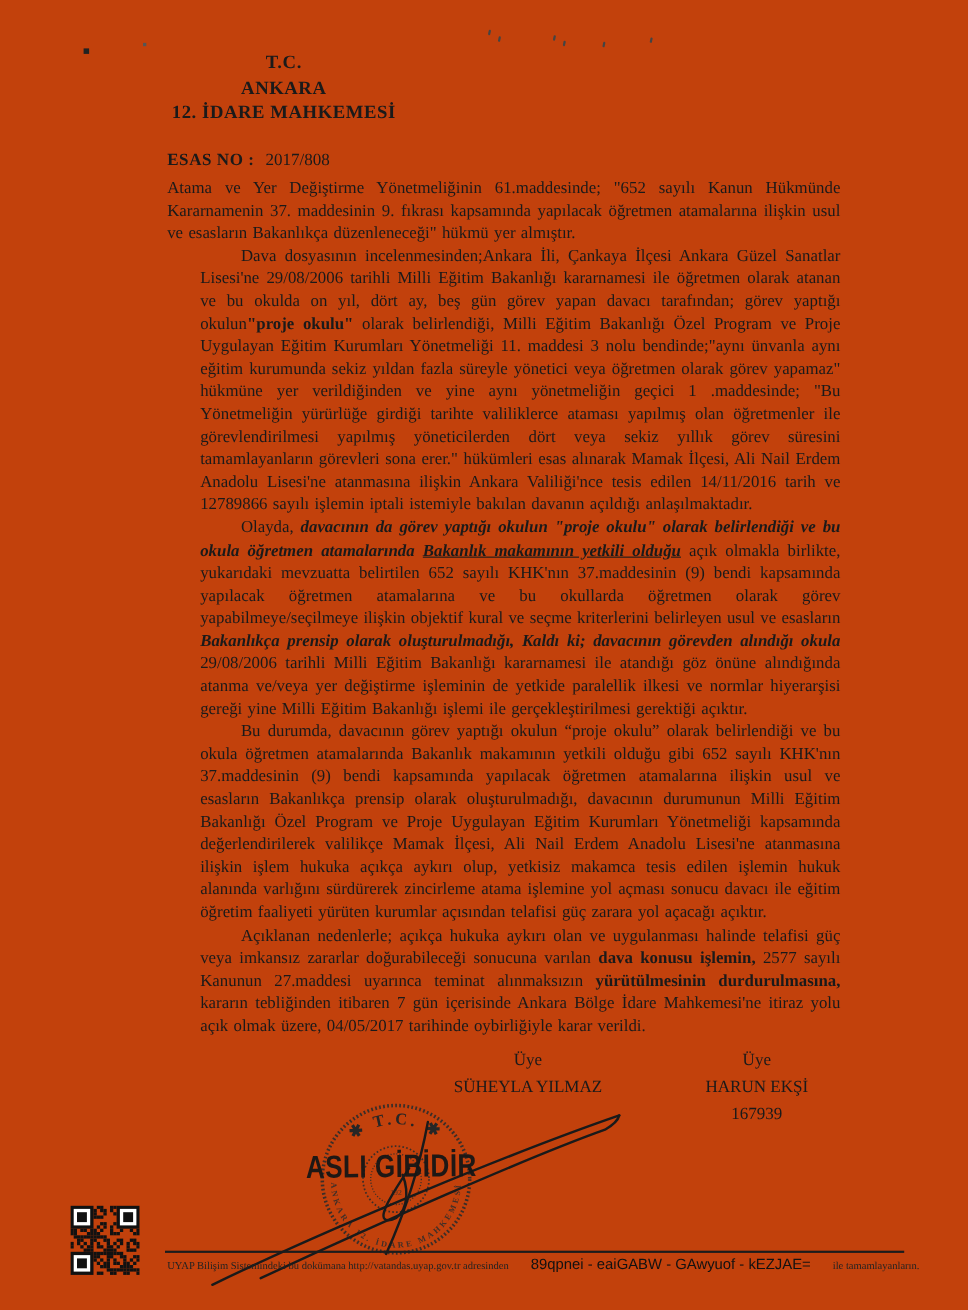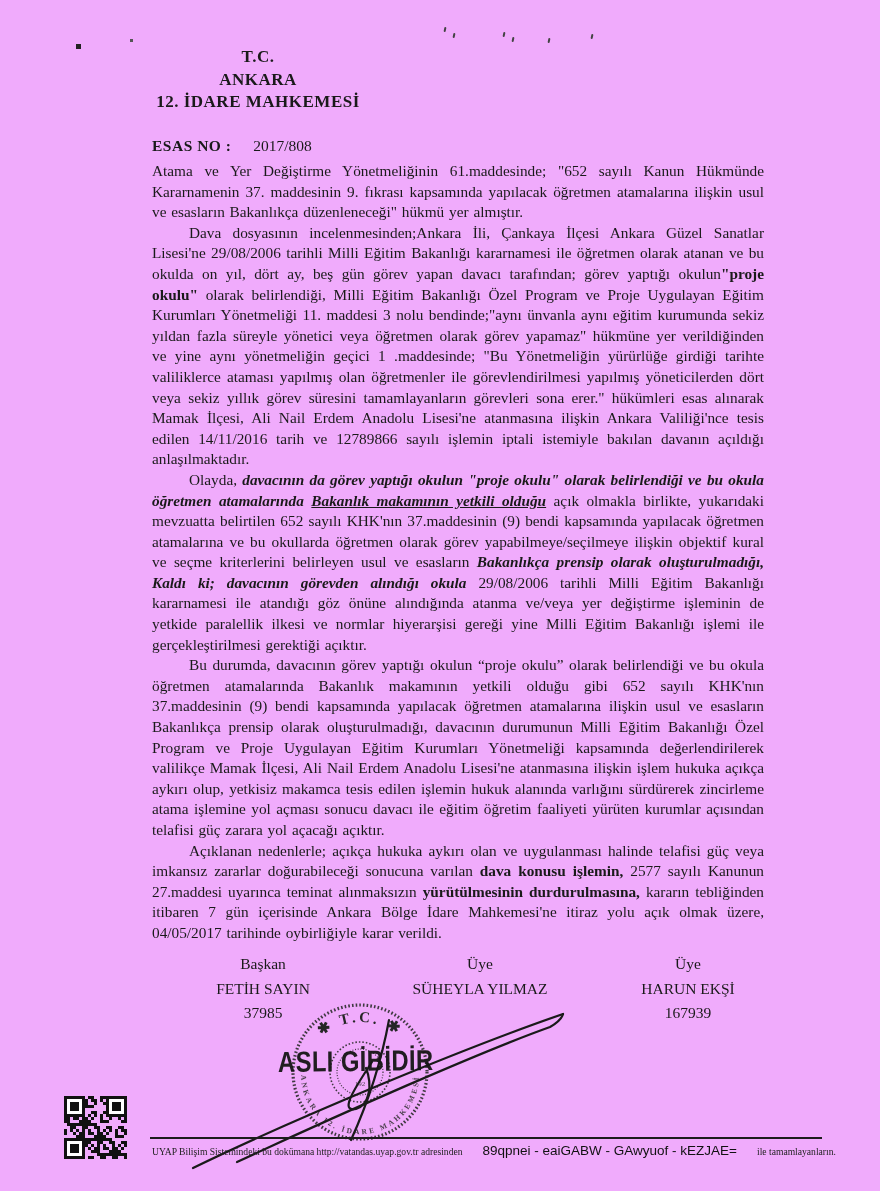--- a/index.html
+++ b/index.html
@@ -1,41 +1,41 @@
 <!DOCTYPE html>
 <html lang="tr"><head>
 <meta charset="utf-8">
 <style>
   html,body{margin:0;padding:0;}
   body{background:#e8e8e8;}
   .page{
     position:relative;
     width:880px;height:1191px;
-    background:#f0abfc;
+    background:#c2410c;
     overflow:hidden;
     font-family:"Liberation Serif","DejaVu Serif",serif;
     color:#1a1a1a;
   }
   
   .court-header{
     position:absolute;left:148px;top:46px;width:220px;
     text-align:center;font-weight:bold;font-size:17px;line-height:22.5px;
     letter-spacing:.5px;
   }
   .esas-row{position:absolute;left:152px;top:137px;font-size:15.5px;}
   .esas-row .lbl{font-weight:bold;letter-spacing:.5px;text-align:center;}
-  .esas-row .val{font-weight:normal;margin-left:18px;}
+  .esas-row .val{font-weight:normal;margin-left:6px;}
   
   .doc-body{
     position:absolute;left:152px;top:161px;width:612px;
     font-size:15.3px;line-height:20.6px;text-align:justify;
     word-spacing:1px;
   }
   .doc-body p{margin:0;}
-  .doc-body p.ind{text-indent:37px;}
+  .doc-body p.ind{text-indent:37px;margin-left:30px;}
   
   .sig-col{position:absolute;text-align:center;font-size:15.5px;line-height:24.5px;}
   .sig-col.c1{left:178px;top:952px;width:170px;}
   .sig-col.c2{left:388px;top:952px;width:184px;}
   .sig-col.c3{left:598px;top:952px;width:180px;}
   
   .seal-svg{position:absolute;left:0;top:995px;width:880px;height:196px;pointer-events:none;}
   .certify{
     position:absolute;left:278px;top:1046px;
     font-family:"Liberation Sans","DejaVu Sans",sans-serif;
@@ -83,25 +83,20 @@
   </div>
 
   <div class="doc-body">
     <p><span>Atama ve Yer Değiştirme Yönetmeliğinin 61.maddesinde; "652 sayılı Kanun Hükmünde Kararnamenin 37. maddesinin 9. fıkrası kapsamında yapılacak öğretmen atamalarına ilişkin usul ve esasların Bakanlıkça düzenleneceği" hükmü yer almıştır.</span></p>
     <p class="ind"><span>Dava dosyasının incelenmesinden;Ankara İli, Çankaya İlçesi Ankara Güzel Sanatlar Lisesi'ne 29/08/2006 tarihli Milli Eğitim Bakanlığı kararnamesi ile öğretmen olarak atanan ve bu okulda on yıl, dört ay, beş gün görev yapan davacı tarafından; görev yaptığı okulun</span><span style="font-weight: bold;">"proje okulu"</span><span> olarak belirlendiği, Milli Eğitim Bakanlığı Özel Program ve Proje Uygulayan Eğitim Kurumları Yönetmeliği 11. maddesi 3 nolu bendinde;"aynı ünvanla aynı eğitim kurumunda sekiz yıldan fazla süreyle yönetici veya öğretmen olarak görev yapamaz" hükmüne yer verildiğinden ve yine aynı yönetmeliğin geçici 1 .maddesinde; "Bu Yönetmeliğin yürürlüğe girdiği tarihte valiliklerce ataması yapılmış olan öğretmenler ile görevlendirilmesi yapılmış yöneticilerden dört veya sekiz yıllık görev süresini tamamlayanların görevleri sona erer." hükümleri esas alınarak Mamak İlçesi, Ali Nail Erdem Anadolu Lisesi'ne atanmasına ilişkin Ankara Valiliği'nce tesis edilen 14/11/2016 tarih ve 12789866 sayılı işlemin iptali istemiyle bakılan davanın açıldığı anlaşılmaktadır.</span></p>
     <p class="ind"><span>Olayda, </span><span style="font-weight: bold; font-style: italic;">davacının da görev yaptığı okulun "proje okulu" olarak belirlendiği ve bu okula öğretmen atamalarında </span><span style="font-weight: bold; font-style: italic; text-decoration: underline;">Bakanlık makamının yetkili olduğu</span><span> açık olmakla birlikte, yukarıdaki mevzuatta belirtilen 652 sayılı KHK'nın 37.maddesinin (9) bendi kapsamında yapılacak öğretmen atamalarına ve bu okullarda öğretmen olarak görev yapabilmeye/seçilmeye ilişkin objektif kural ve seçme kriterlerini belirleyen usul ve esasların </span><span style="font-weight: bold; font-style: italic;">Bakanlıkça prensip olarak oluşturulmadığı, Kaldı ki; davacının görevden alındığı okula</span><span> 29/08/2006 tarihli Milli Eğitim Bakanlığı kararnamesi ile atandığı göz önüne alındığında atanma ve/veya yer değiştirme işleminin de yetkide paralellik ilkesi ve normlar hiyerarşisi gereği yine Milli Eğitim Bakanlığı işlemi ile gerçekleştirilmesi gerektiği açıktır.</span></p>
     <p class="ind"><span>Bu durumda, davacının görev yaptığı okulun “proje okulu” olarak belirlendiği ve bu okula öğretmen atamalarında Bakanlık makamının yetkili olduğu gibi 652 sayılı KHK'nın 37.maddesinin (9) bendi kapsamında yapılacak öğretmen atamalarına ilişkin usul ve esasların Bakanlıkça prensip olarak oluşturulmadığı, davacının durumunun Milli Eğitim Bakanlığı Özel Program ve Proje Uygulayan Eğitim Kurumları Yönetmeliği kapsamında değerlendirilerek valilikçe Mamak İlçesi, Ali Nail Erdem Anadolu Lisesi'ne atanmasına ilişkin işlem hukuka açıkça aykırı olup, yetkisiz makamca tesis edilen işlemin hukuk alanında varlığını sürdürerek zincirleme atama işlemine yol açması sonucu davacı ile eğitim öğretim faaliyeti yürüten kurumlar açısından telafisi güç zarara yol açacağı açıktır.</span></p>
     <p class="ind"><span>Açıklanan nedenlerle; açıkça hukuka aykırı olan ve uygulanması halinde telafisi güç veya imkansız zararlar doğurabileceği sonucuna varılan </span><span style="font-weight: bold;">dava konusu işlemin,</span><span> 2577 sayılı Kanunun 27.maddesi uyarınca teminat alınmaksızın </span><span style="font-weight: bold;">yürütülmesinin durdurulmasına,</span><span> kararın tebliğinden itibaren 7 gün içerisinde Ankara Bölge İdare Mahkemesi'ne itiraz yolu açık olmak üzere, 04/05/2017 tarihinde oybirliğiyle karar verildi.</span></p>
   </div>
 
-  <div class="sig-col c1">
-    <div>Başkan</div>
-    <div>FETİH SAYIN</div>
-    <div>37985</div>
-  </div>
   <div class="sig-col c2">
     <div>Üye</div>
     <div>SÜHEYLA YILMAZ</div>
   </div>
   <div class="sig-col c3">
     <div>Üye</div>
     <div>HARUN EKŞİ</div>
     <div>167939</div>
   </div>
 

